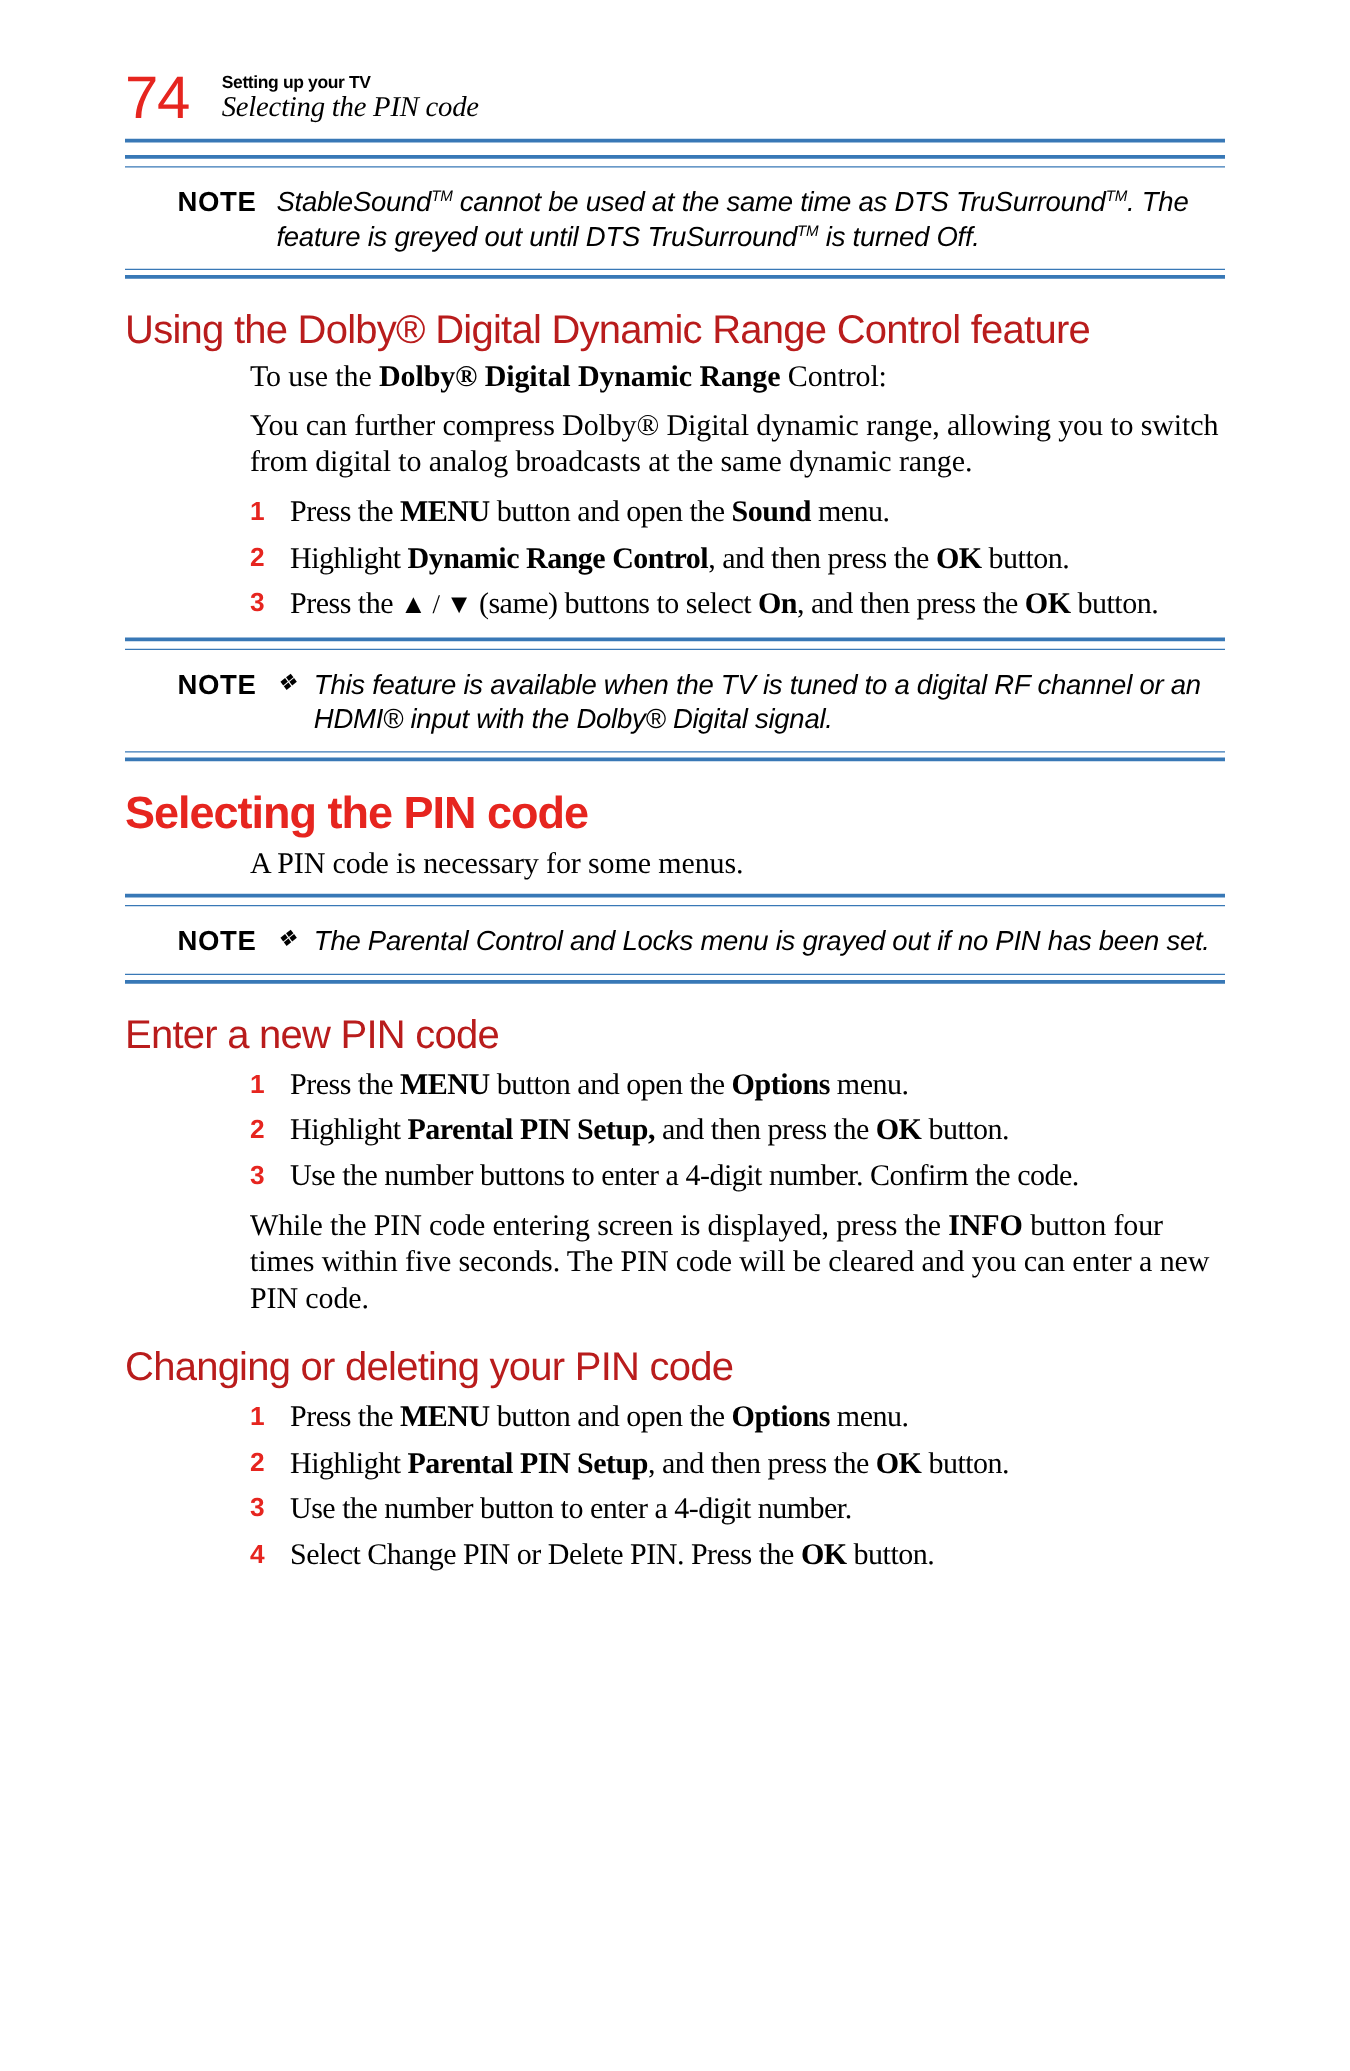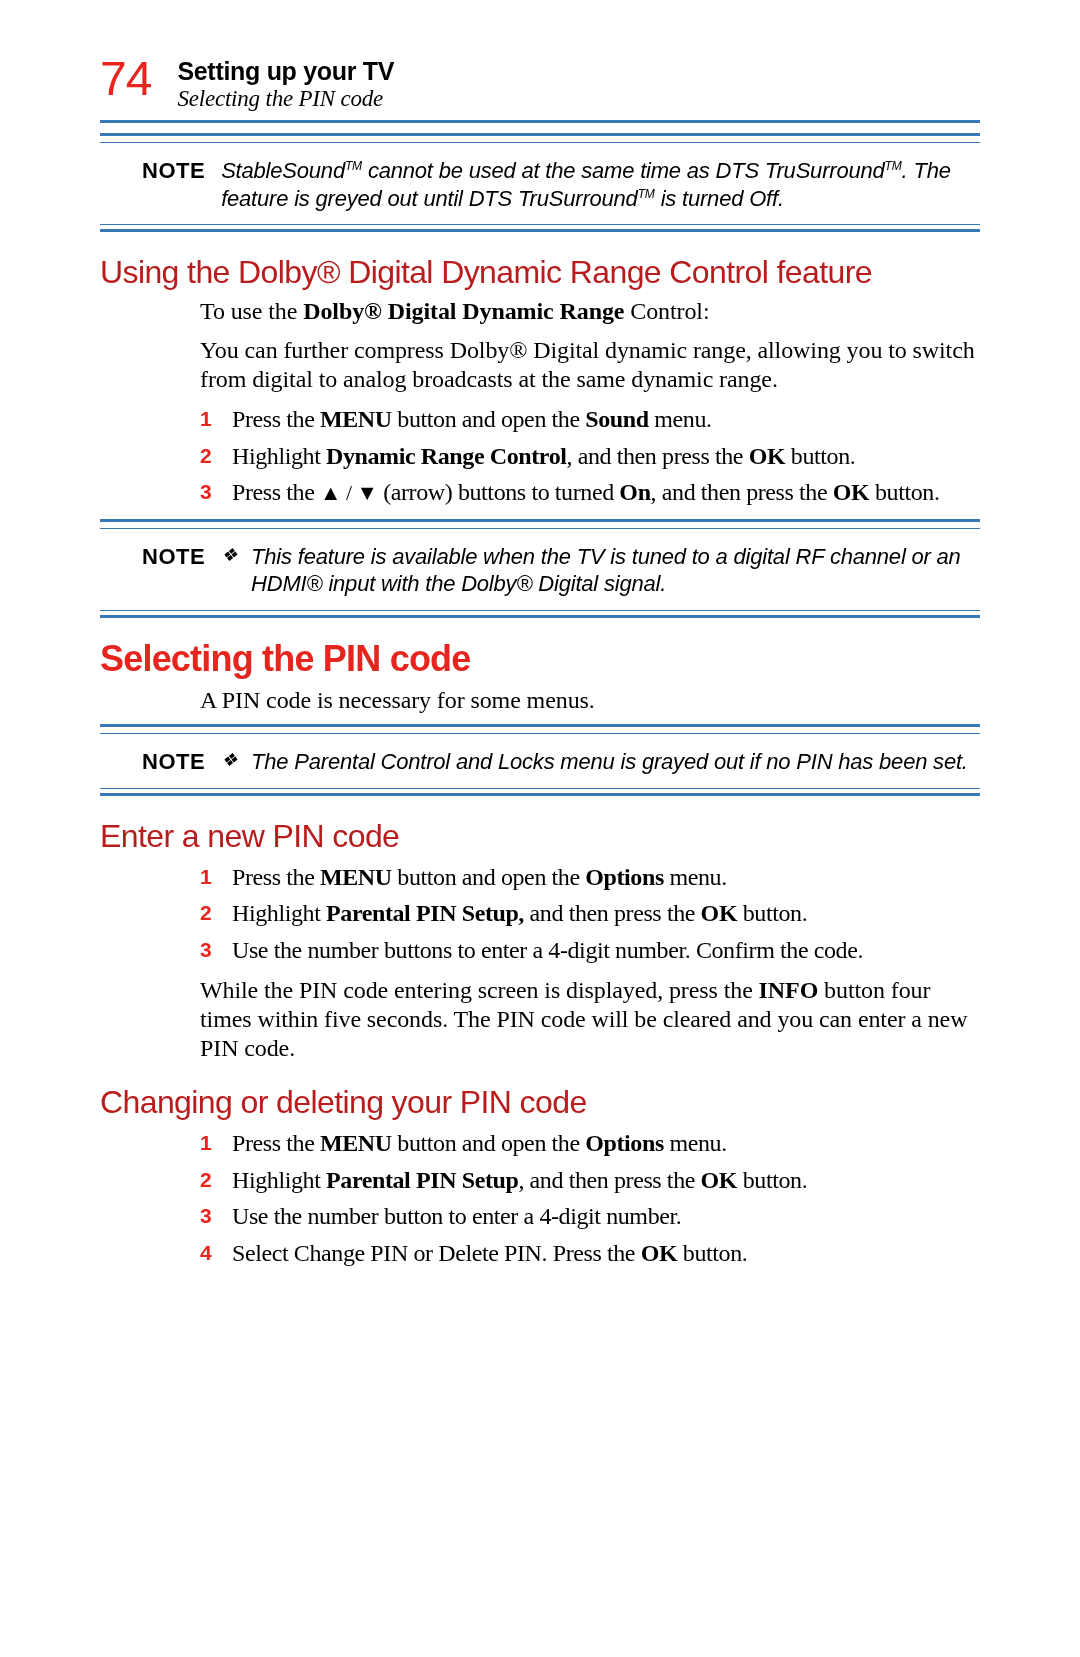--- a/index.html
+++ b/index.html
@@ -30,21 +30,21 @@
     letter-spacing: -1px;
   }
   .header-titles {
     display: flex;
     flex-direction: column;
     padding-top: 2px;
   }
   .chapter-title {
     font-family: Arial, Helvetica, sans-serif;
     font-weight: bold;
-    font-size: 25px;
+    font-size: 14px;
     color: #000;
     letter-spacing: -0.3px;
   }
   .section-title-head {
     font-family: "Times New Roman", Times, serif;
     font-style: italic;
     font-size: 23px;
     color: #000;
     letter-spacing: -0.2px;
   }
@@ -184,21 +184,21 @@
     <li>
       <span class="num">1</span>
       <span class="li-body"><span>Press the </span><b>MENU</b><span> button and open the </span><b>Sound</b><span> menu.</span></span>
     </li>
     <li>
       <span class="num">2</span>
       <span class="li-body"><span>Highlight </span><b>Dynamic Range Control</b><span>, and then press the </span><b>OK</b><span> button.</span></span>
     </li>
     <li>
       <span class="num">3</span>
-      <span class="li-body"><span>Press the </span><span class="arrow">▲ / ▼</span><span> (arrow) buttons to turned </span><b>On</b><span>, and then press the </span><b>OK</b><span> button.</span></span>
+      <span class="li-body"><span>Press the </span><span class="arrow">▲ / ▼</span><span> (same) buttons to select </span><b>On</b><span>, and then press the </span><b>OK</b><span> button.</span></span>
     </li>
   </ul>
 
   <div class="double-rule">
     <hr class="thick-rule">
     <hr class="thin-rule">
   </div>
   <div class="note-block">
     <div class="note-label">NOTE</div>
     <div class="note-body bullet-line">

